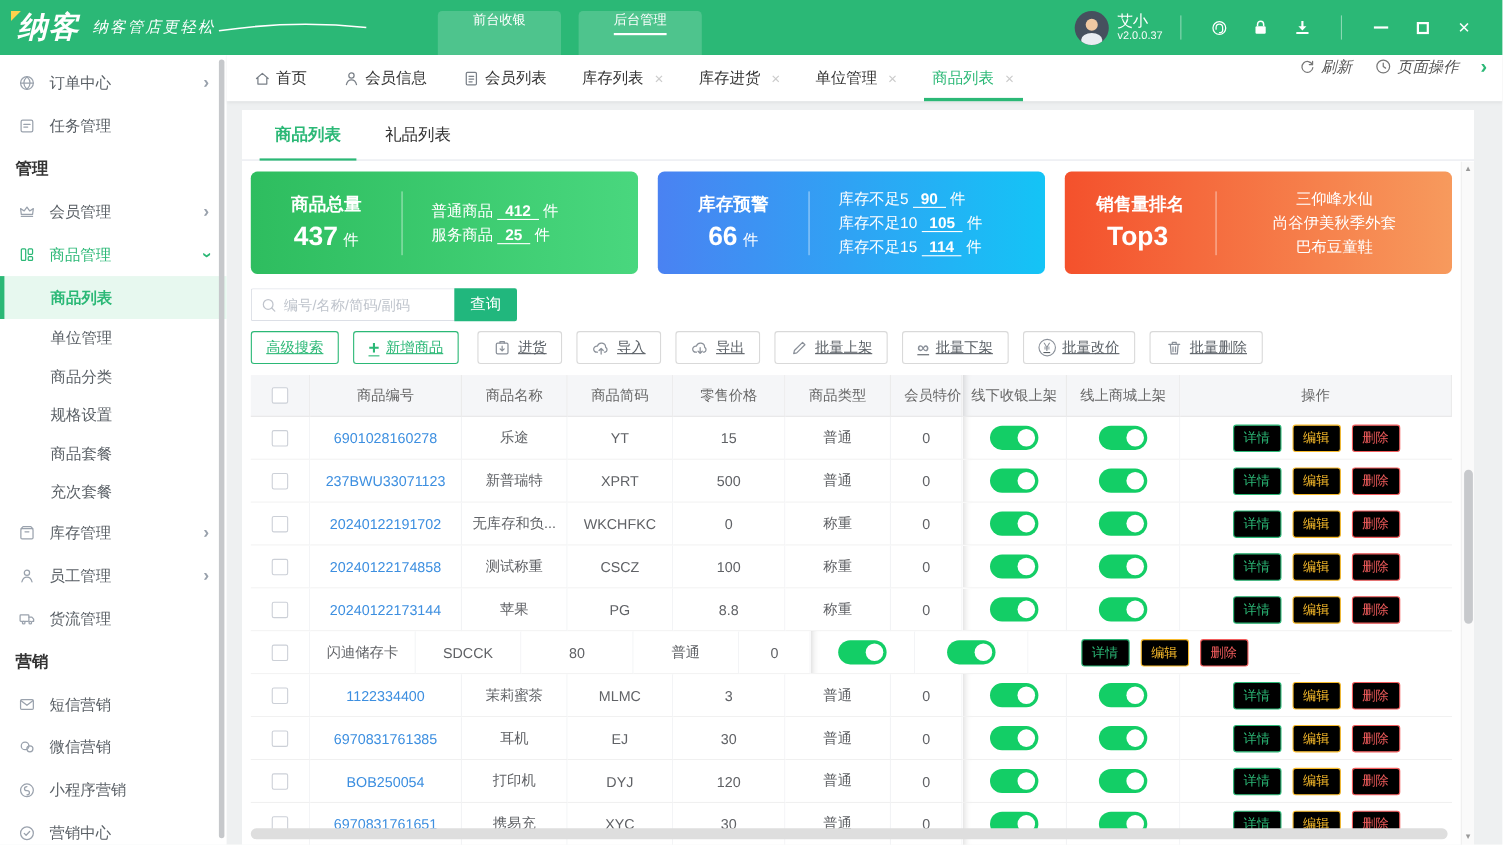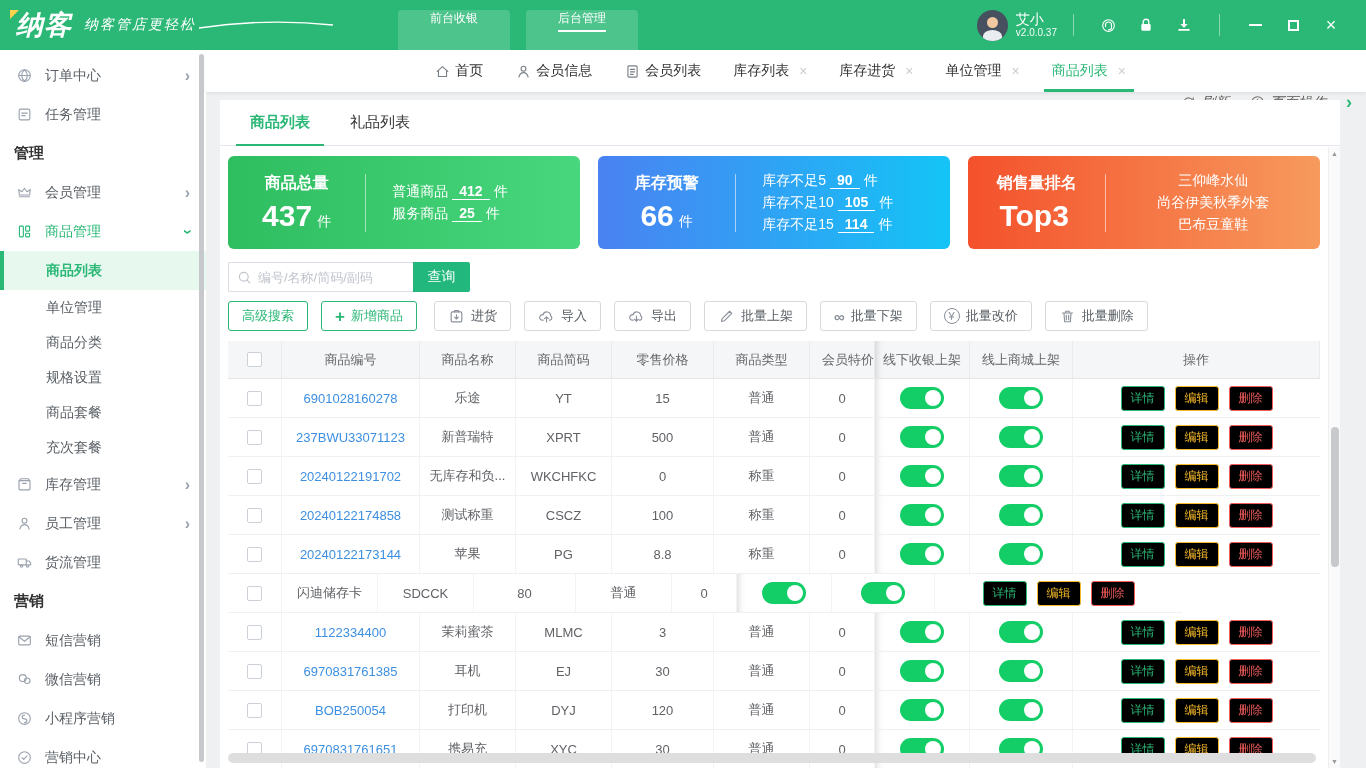--- a/index.html
+++ b/index.html
@@ -38,21 +38,21 @@
   .s-item .chev{margin-left:auto;color:#9aa2ad;font-size:16px;font-weight:bold;line-height:1;}
   .s-item .chev.down{transform:rotate(90deg);}
   .s-item.active{color:var(--accent);}
   .s-item.active .ico,.s-item.active .chev{color:var(--accent);}
   .s-section{height:39px;display:flex;align-items:center;padding:0 14px;font-size:15px;font-weight:bold;color:#333;}
   .s-sub{height:35px;display:flex;align-items:center;padding-left:46px;font-size:14px;color:#5a6066;cursor:pointer;}
   .s-sub.active{height:39px;background:#e7f8ef;border-left:4px solid var(--accent);color:var(--accent);font-weight:bold;padding-left:42px;}
   .side-scroll{position:absolute;top:4px;right:2px;width:5px;height:708px;background:#c6c8cb;border-radius:3px;}
 
   
-  .tabstrip{position:absolute;top:50px;left:206px;width:1160px;height:42px;background:#fff;box-shadow:0 2px 3px rgba(0,0,0,.06);display:flex;align-items:center;padding:0 14px;flex-direction:column;}
+  .tabstrip{position:absolute;top:50px;left:206px;width:1160px;height:42px;background:#fff;box-shadow:0 2px 3px rgba(0,0,0,.06);display:flex;align-items:flex-start;padding:0 14px;}
   .t-tabs{display:flex;align-items:center;height:42px;}
   .t-tab{display:flex;align-items:center;height:42px;padding:0 10px;margin-right:12px;font-size:14px;color:#333;position:relative;cursor:pointer;}
   .t-tab .tico{display:flex;margin-right:4px;color:#7a8088;}
   .t-tab .tclose{color:#ccc;font-size:14px;margin-left:10px;}
   .t-tab.active{color:var(--accent);}
   .t-tab.active::after{content:"";position:absolute;left:2px;right:2px;bottom:0;height:3px;background:var(--accent);}
   .strip-right{margin-left:auto;display:flex;align-items:center;gap:20px;color:#555;font-size:14px;}
   .strip-btn{display:flex;align-items:center;gap:4px;cursor:pointer;font-style:italic;}
   .strip-btn .sico{display:flex;color:#777;}
   .strip-chev{color:var(--accent);font-size:18px;font-weight:bold;cursor:pointer;}
@@ -62,37 +62,37 @@
   .p-tabs{display:flex;height:46px;border-bottom:1px solid #e4e7ed;padding-left:10px;}
   .p-tab{display:flex;align-items:center;padding:0 20px;font-size:15px;color:#333;position:relative;cursor:pointer;}
   .p-tab.active{color:var(--accent);font-weight:bold;}
   .p-tab.active::after{content:"";position:absolute;left:6px;right:6px;bottom:-1px;height:2px;background:var(--accent);}
 
   .cards{display:flex;gap:18px;padding:10px 20px 0 8px;}
   .card{flex:1;height:93px;border-radius:6px;color:#fff;display:flex;align-items:center;}
   .card-left{width:39%;text-align:center;}
   .card-title{font-size:16px;font-weight:bold;}
   .card-value-line{margin-top:5px;}
-  .card-value{font-size:30px;font-weight:bold;}
+  .card-value{font-size:24px;font-weight:bold;}
   .card-unit{font-size:14px;margin-left:5px;}
   .card-div{width:1px;height:58px;background:rgba(255,255,255,.55);}
   .card-right{flex:1;padding-left:26px;font-size:14px;}
   .card-right.centered{padding-left:0;text-align:center;}
   .card-row{margin:4px 0;}
   .cr-value{display:inline-block;font-weight:bold;border-bottom:1px solid #fff;padding:0 7px;margin:0 4px;}
 
   .search-row{display:flex;padding:13px 8px 0;}
   .search-box{display:flex;align-items:center;width:185px;height:30px;border:1px solid #dcdfe6;border-right:none;border-radius:2px 0 0 2px;padding:0 7px;background:#fff;}
   .search-box .sico{display:flex;color:#c0c4cc;margin-right:5px;}
   .search-box input{border:none;outline:none;width:100%;font-size:13px;color:#333;font-family:inherit;}
   .search-box input::placeholder{color:#bfc4cc;}
   .search-btn{width:57px;height:30px;background:#21B77D;color:#fff;font-size:14px;border:none;border-radius:0 2px 2px 0;cursor:pointer;font-family:inherit;}
 
   .toolbar{display:flex;gap:13px;padding:9px 8px 10px;}
-  .tb-btn{height:30px;display:flex;align-items:center;gap:6px;padding:0 13px;background:#fff;border:1px solid #d9d9d9;border-radius:3px;font-size:13px;color:#5a6066;cursor:pointer;font-family:inherit;}
+  .tb-btn{height:30px;display:flex;align-items:center;gap:6px;padding:0 13px;background:#fff;border:1px solid #d9d9d9;border-radius:3px;font-size:13px;color:#5a6066;cursor:pointer;font-family:inherit;text-decoration:underline;}
   .tb-btn .t-ico{display:flex;align-items:center;color:#8a9099;}
   .tb-btn.green{border-color:var(--accent);color:var(--accent);}
   .tb-btn.green .t-ico{color:var(--accent);}
   .tb-btn:nth-child(2){margin-right:4px;}
   .plus{font-size:17px;font-weight:bold;line-height:1;}
   .chain{font-size:15px;font-weight:bold;line-height:1;}
   .circ{display:inline-flex;width:16px;height:16px;border:1px solid currentColor;border-radius:50%;align-items:center;justify-content:center;font-size:11px;}
 
   
   .table{margin-left:8px;width:1092px;font-size:13px;color:#606266;}

